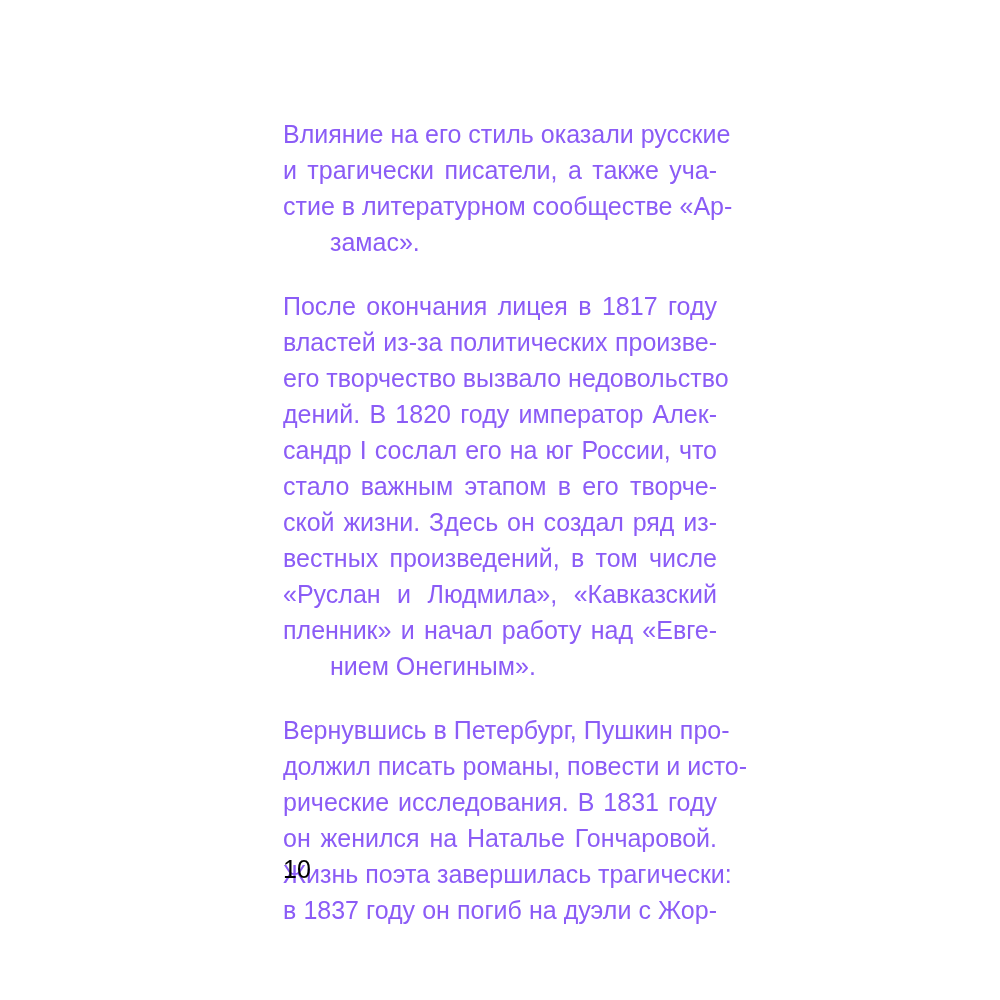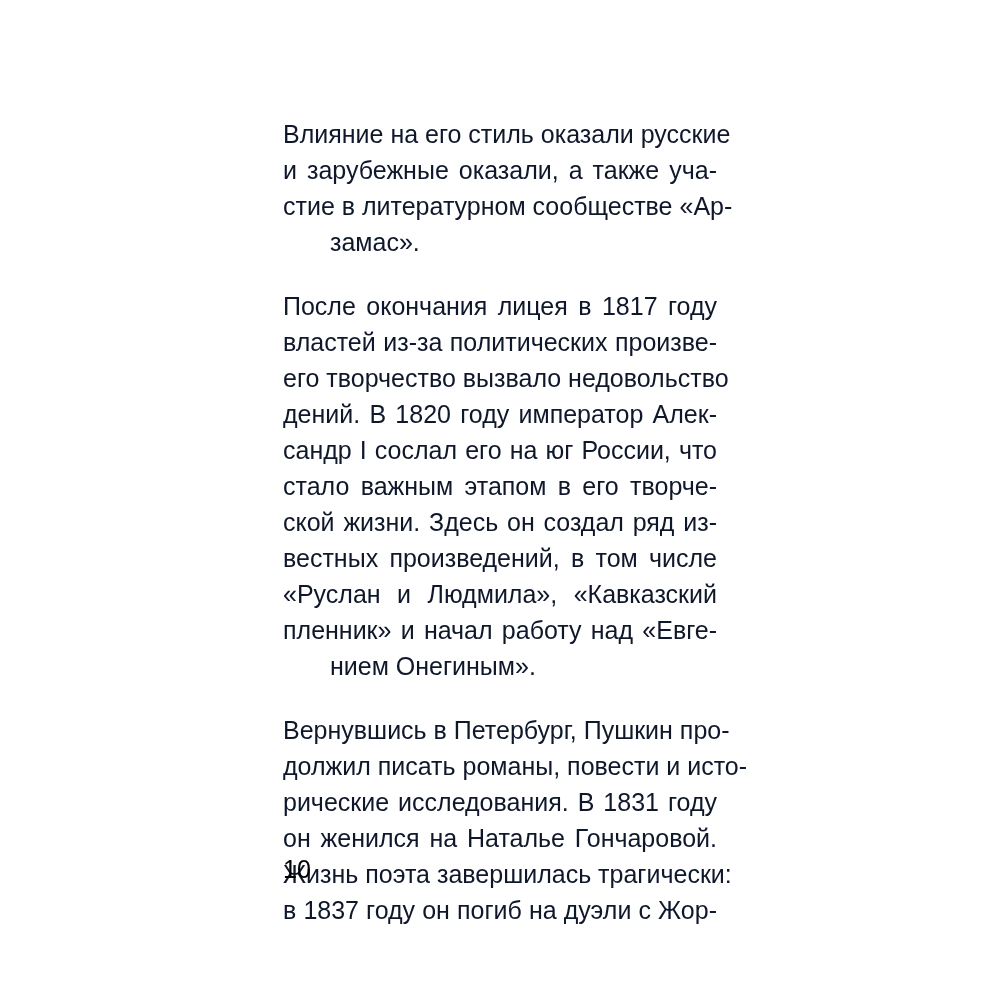--- a/index.html
+++ b/index.html
@@ -1,37 +1,37 @@
 <!DOCTYPE html>
 <html><head>
 <meta charset="utf-8">
 <style>
   html, body { margin: 0; padding: 0; background: #ffffff; }
   body { width: 1000px; height: 1000px; position: relative; overflow: hidden; }
   .page {
     position: absolute; left: 283px; top: 116px; width: 434px;
     font-family: "Liberation Sans", sans-serif;
-    font-size: 25px; line-height: 36px; color: #0f172a;
+    font-size: 25px; line-height: 36px; color: #8b5cf6;
   }
   .para { margin: 0 0 28px 0; text-align: justify; }
   .line { display: block; white-space: nowrap; text-align-last: justify; text-align: justify; }
   .line.last { text-align-last: left; margin-left: 47px; }
   .page-number {
     position: absolute; left: 283px; top: 851px;
     font-family: "Liberation Sans", sans-serif;
     font-size: 25px; line-height: 36px; color: #000000;
   }
 </style>
 </head>
 <body>
 
 <div class="page">
   <div class="para">
     <span class="line">Влияние на его стиль оказали русские</span>
-    <span class="line">и зарубежные оказали, а также уча-</span>
+    <span class="line">и трагически писатели, а также уча-</span>
     <span class="line">стие в литературном сообществе «Ар-</span>
     <span class="line last">замас».</span>
   </div>
   <div class="para">
     <span class="line">После окончания лицея в 1817 году</span>
     <span class="line">властей из-за политических произве-</span>
     <span class="line">его творчество вызвало недовольство</span>
     <span class="line">дений. В 1820 году император Алек-</span>
     <span class="line">сандр I сослал его на юг России, что</span>
     <span class="line">стало важным этапом в его творче-</span>

